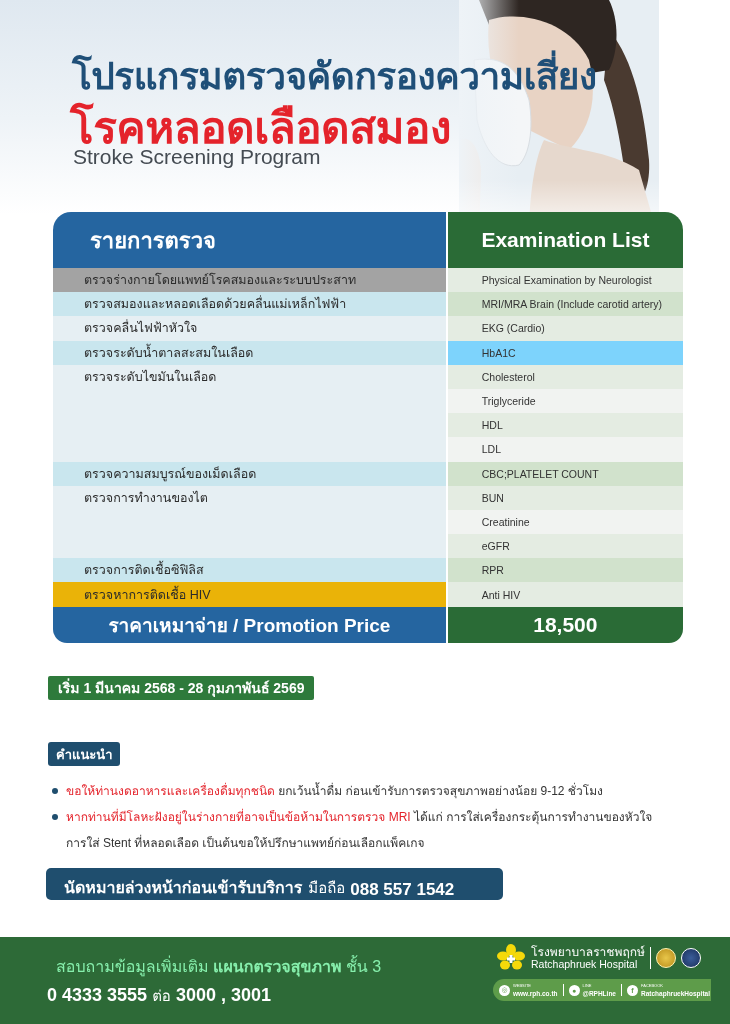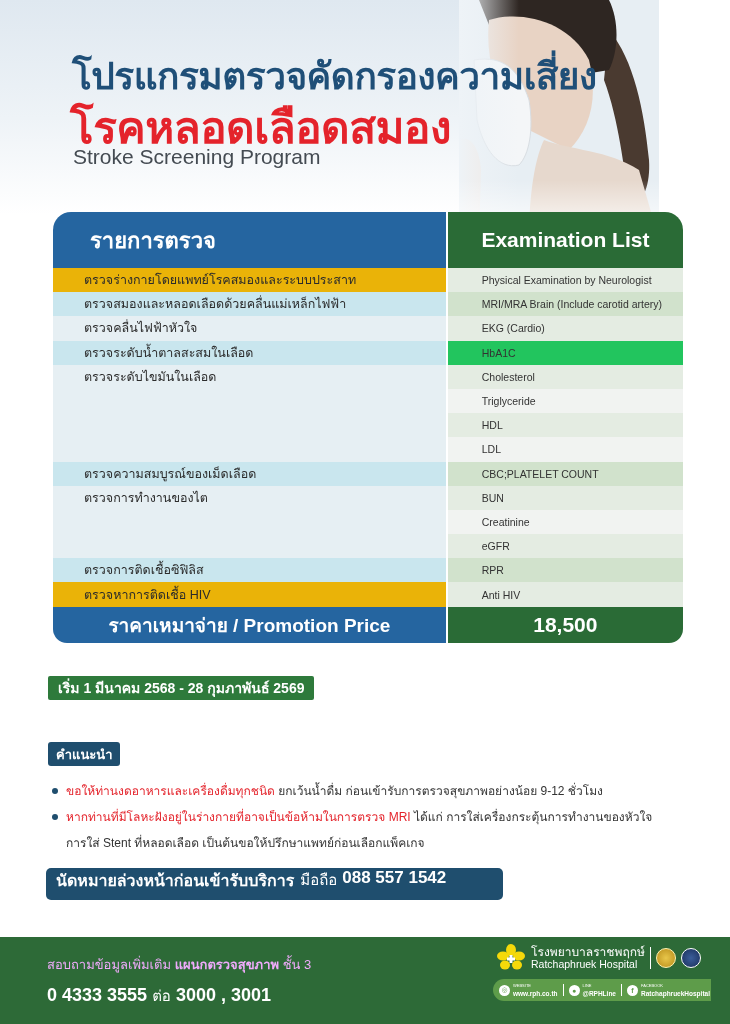--- a/index.html
+++ b/index.html
@@ -71,30 +71,30 @@
   }
   .advice-list { position: absolute; left: 52px; top: 778px; width: 620px; }
   .advice-item { font-size: 12px; color: #333; line-height: 26px; position: relative; padding-left: 14px; white-space: nowrap; }
   .advice-item .dot { position: absolute; left: 0; top: 10px; width: 6px; height: 6px; border-radius: 50%; background: #1f4e6e; }
   .advice-item .red { color: #e4232b; }
   .advice-cont { font-size: 12px; color: #333; line-height: 26px; padding-left: 14px; white-space: nowrap; }
 
   .appt-bar {
     position: absolute; left: 46px; top: 868px; width: 457px; height: 32px;
     background: #1f4e6e; border-radius: 5px; color: #fff;
-    display: flex; align-items: flex-start; padding-left: 10px; white-space: nowrap;
+    display: flex; align-items: flex-end; padding-left: 18px; white-space: nowrap;
   }
   .appt-bar .lbl { font-size: 16px; font-weight: bold; }
   .appt-bar .mob { font-size: 15px; margin-left: 6px; }
   .appt-bar .num { font-size: 17px; font-weight: bold; margin-left: 5px; }
 
   .footer {
     position: absolute; left: 0; top: 937px; width: 730px; height: 87px; background: #2d6a37;
   }
-  .foot-line1 { position: absolute; left: 47px; top: 17px; color: #f0abfc; font-size: 13px; white-space: nowrap; }
+  .foot-line1 { position: absolute; left: 56px; top: 17px; color: #86efac; font-size: 16px; white-space: nowrap; }
   .foot-line1 b { font-weight: bold; }
   .foot-line2 { position: absolute; left: 47px; top: 47px; color: #fff; font-size: 18px; white-space: nowrap; }
   .foot-line2 b { font-weight: bold; }
   .foot-line2 .ext { font-size: 15px; font-weight: normal; }
 
   .logo-block { position: absolute; left: 497px; top: 4px; width: 212px; height: 34px; display: flex; align-items: center; }
   .logo-flower { width: 28px; height: 28px; position: relative; }
   .logo-text { margin-left: 6px; color: #fff; line-height: 12px; }
   .logo-text .th { font-size: 12px; font-weight: normal; text-align: center; }
   .logo-text .en { font-size: 10.5px; }
@@ -144,34 +144,34 @@
   <div class="title-en">Stroke Screening  Program</div>
 </div>
 
 <div class="table-wrap">
   <div class="thead">
     <div class="th-left">รายการตรวจ</div>
     <div class="th-right">Examination List</div>
   </div>
   <div id="tbody">
       <div class="trow">
-        <div class="td-left" style="background: #eab308;">ตรวจร่างกายโดยแพทย์โรคสมองและระบบประสาท</div>
+        <div class="td-left" style="background: #a3a3a3;">ตรวจร่างกายโดยแพทย์โรคสมองและระบบประสาท</div>
         <div class="td-right" style="background: rgb(228, 236, 226);">Physical Examination by Neurologist</div>
       </div>
       <div class="trow">
         <div class="td-left" style="background: rgb(201, 230, 238);">ตรวจสมองและหลอดเลือดด้วยคลื่นแม่เหล็กไฟฟ้า</div>
         <div class="td-right" style="background: rgb(209, 226, 204);">MRI/MRA Brain (Include carotid artery)</div>
       </div>
       <div class="trow">
         <div class="td-left" style="background: rgb(230, 239, 243);">ตรวจคลื่นไฟฟ้าหัวใจ</div>
         <div class="td-right" style="background: rgb(228, 236, 226);">EKG (Cardio)</div>
       </div>
       <div class="trow">
         <div class="td-left" style="background: rgb(201, 230, 238);">ตรวจระดับน้ำตาลสะสมในเลือด</div>
-        <div class="td-right" style="background: #22c55e;">HbA1C</div>
+        <div class="td-right" style="background: #7dd3fc;">HbA1C</div>
       </div>
       <div class="trow">
         <div class="td-left" style="background: rgb(230, 239, 243);">ตรวจระดับไขมันในเลือด</div>
         <div class="td-right" style="background: rgb(228, 236, 226);">Cholesterol</div>
       </div>
       <div class="trow">
         <div class="td-left" style="background: rgb(230, 239, 243);"></div>
         <div class="td-right" style="background: rgb(241, 243, 241);">Triglyceride</div>
       </div>
       <div class="trow">

